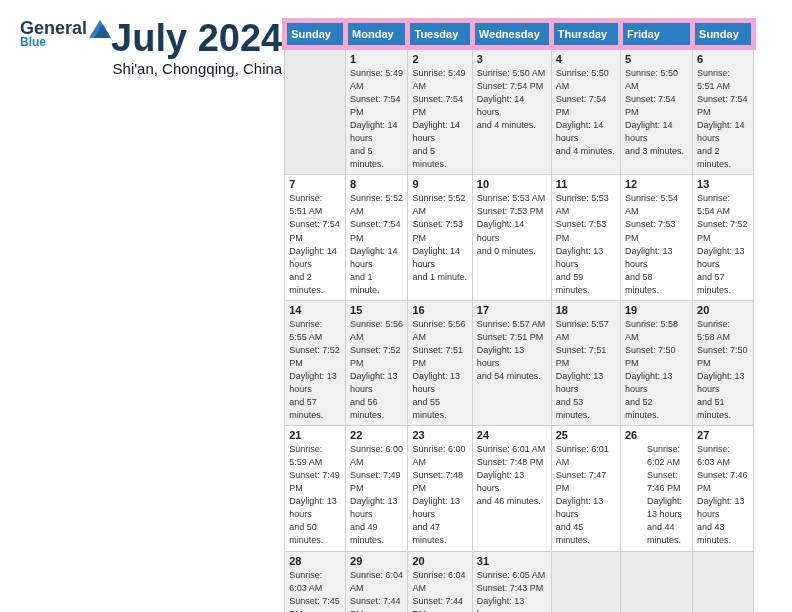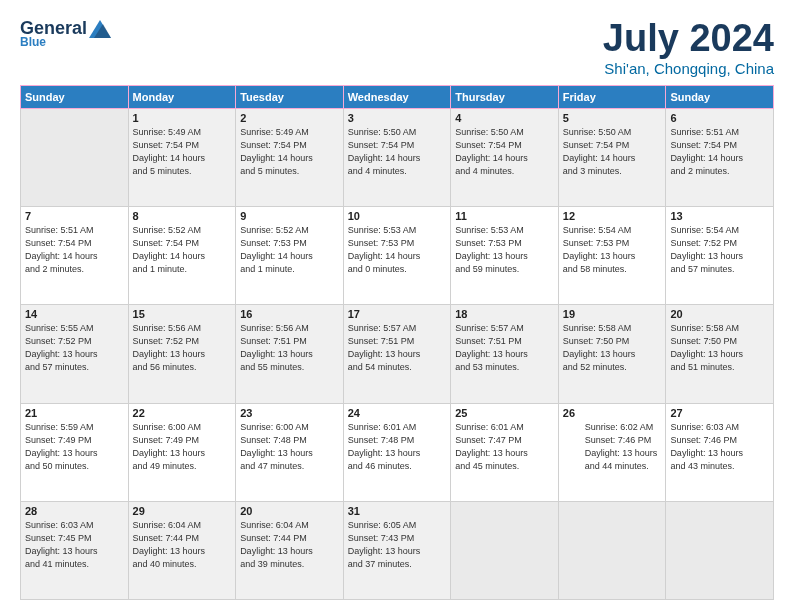--- a/index.html
+++ b/index.html
@@ -6,23 +6,23 @@
     body {
       font-family: Arial, sans-serif;
       background: #fff;
       width: 792px;
       height: 612px;
       overflow: hidden;
     }
     .page {
       width: 792px;
       height: 612px;
-      padding: 18px 18px 12px 20px;
+      padding: 18px 36px 12px 20px;
       display: flex;
-      flex-direction: column;
+      flex-direction: row;
     }
     .header {
       display: flex;
       justify-content: space-between;
       align-items: flex-start;
       margin-bottom: 8px;
     }
     .logo {
       display: flex;
       flex-direction: column;
@@ -46,37 +46,37 @@
       text-align: right;
     }
     .title-month {
       font-size: 38px;
       font-weight: bold;
       color: #1a3a5c;
       line-height: 1.1;
     }
     .title-location {
       font-size: 15px;
-      color: #0369a1;
+      color: #0f172a;
       font-weight: normal;
     }
     .calendar {
       flex: 1;
       border-collapse: collapse;
       width: 100%;
       font-size: 9.5px;
     }
     .calendar th {
       background-color: #2b7ec1;
       color: #fff;
       padding: 5px 4px;
       text-align: left;
       font-size: 11px;
       font-weight: bold;
-      border: 1px solid #f9a8d4;
+      border: 5px solid #f9a8d4;
     }
     .calendar td {
       border: 1px solid #d0d0d0;
       vertical-align: top;
       padding: 3px 4px;
       width: 107px;
       height: 80px;
     }
     .calendar td.empty {
       background: #f9f9f9;

